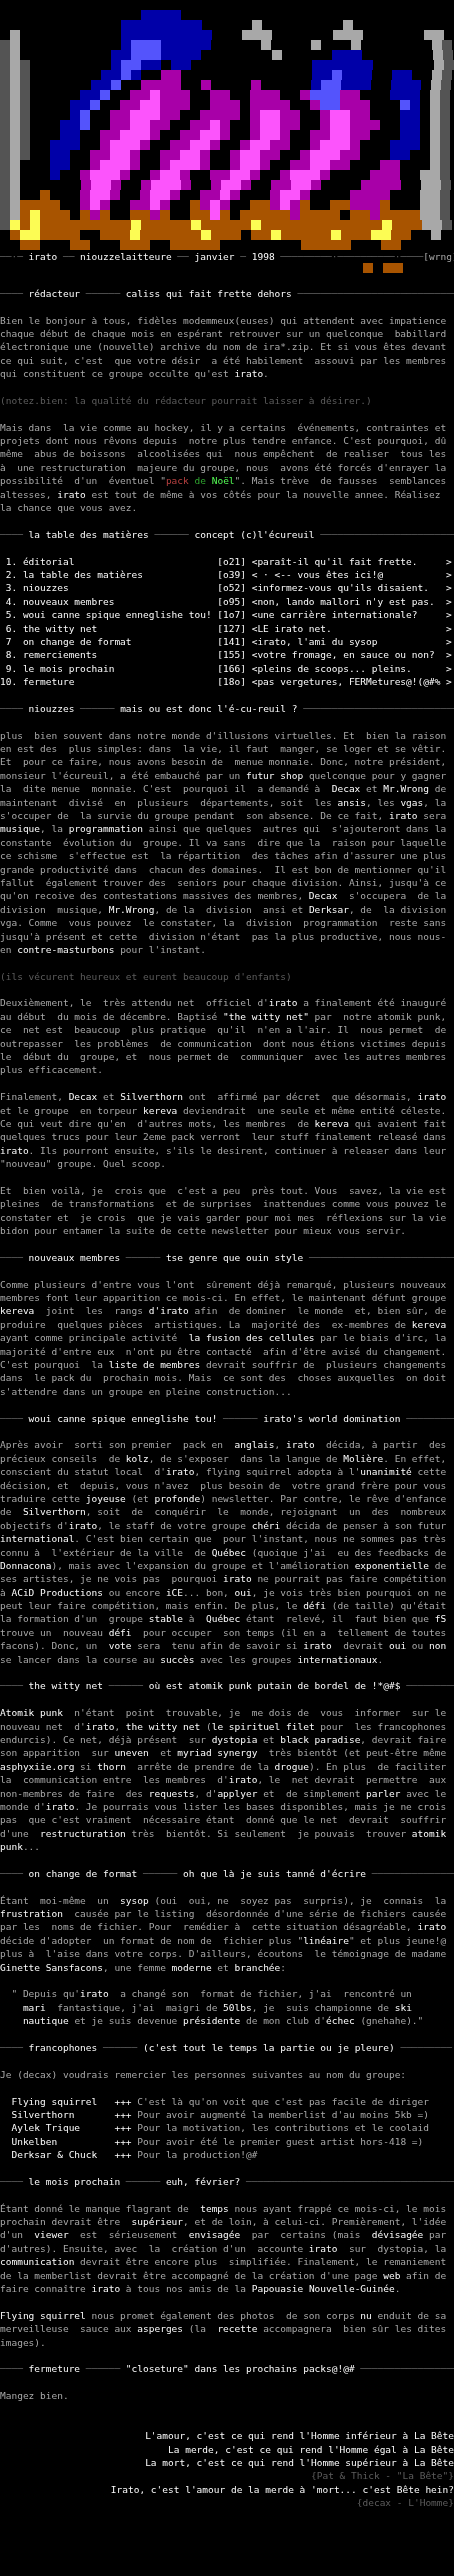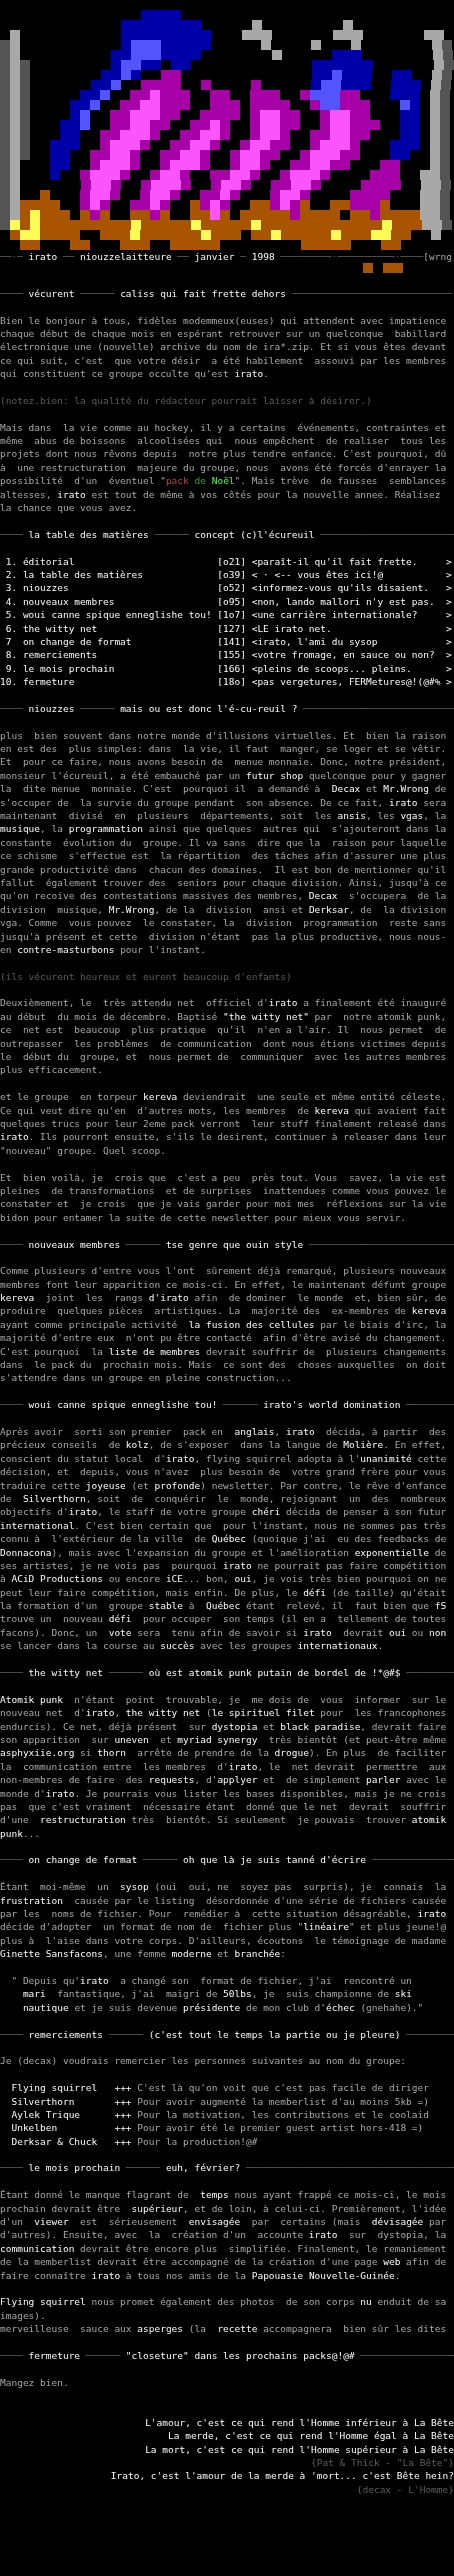--- a/index.html
+++ b/index.html
@@ -53,33 +53,33 @@
       <div class="lrow"><span class="lcell" style="width: 10px; background: rgb(84, 84, 84);"></span><span class="lcell" style="width: 10px; background: rgb(252, 252, 84);"></span><span class="lcell" style="width: 10px; background: rgb(168, 84, 0);"></span><span class="lcell" style="width: 10px; background: rgb(252, 252, 84);"></span><span class="lcell" style="width: 91px; background: rgb(168, 84, 0);"></span><span class="lcell" style="width: 10px; background: rgb(252, 252, 84);"></span><span class="lcell" style="width: 50px; background: rgb(168, 84, 0);"></span><span class="lcell" style="width: 10px; background: rgb(252, 252, 84);"></span><span class="lcell" style="width: 50px; background: rgb(168, 84, 0);"></span><span class="lcell" style="width: 10px; background: rgb(252, 252, 84);"></span><span class="lcell" style="width: 121px; background: rgb(168, 84, 0);"></span><span class="lcell" style="width: 10px; background: rgb(252, 252, 84);"></span><span class="lcell" style="width: 30px; background: rgb(168, 84, 0);"></span><span class="lcell" style="width: 20px; background: rgb(168, 168, 168);"></span><span class="lcell" style="width: 10px; background: rgb(84, 84, 84);"></span></div>
       <div class="lrow"><span class="lcell" style="width: 10px; background: transparent;"></span><span class="lcell" style="width: 10px; background: rgb(168, 84, 0);"></span><span class="lcell" style="width: 20px; background: rgb(252, 252, 84);"></span><span class="lcell" style="width: 40px; background: rgb(168, 84, 0);"></span><span class="lcell" style="width: 20px; background: transparent;"></span><span class="lcell" style="width: 30px; background: rgb(168, 84, 0);"></span><span class="lcell" style="width: 10px; background: rgb(252, 252, 84);"></span><span class="lcell" style="width: 61px; background: rgb(168, 84, 0);"></span><span class="lcell" style="width: 10px; background: rgb(252, 252, 84);"></span><span class="lcell" style="width: 30px; background: rgb(168, 84, 0);"></span><span class="lcell" style="width: 10px; background: transparent;"></span><span class="lcell" style="width: 20px; background: rgb(168, 84, 0);"></span><span class="lcell" style="width: 10px; background: rgb(252, 252, 84);"></span><span class="lcell" style="width: 50px; background: rgb(168, 84, 0);"></span><span class="lcell" style="width: 10px; background: rgb(252, 252, 84);"></span><span class="lcell" style="width: 30px; background: rgb(168, 84, 0);"></span><span class="lcell" style="width: 20px; background: rgb(252, 252, 84);"></span><span class="lcell" style="width: 20px; background: rgb(168, 84, 0);"></span><span class="lcell" style="width: 20px; background: transparent;"></span><span class="lcell" style="width: 10px; background: rgb(168, 168, 168);"></span><span class="lcell" style="width: 10px; background: transparent;"></span></div>
       <div class="lrow"><span class="lcell" style="width: 20px; background: transparent;"></span><span class="lcell" style="width: 20px; background: rgb(168, 84, 0);"></span><span class="lcell" style="width: 30px; background: transparent;"></span><span class="lcell" style="width: 20px; background: rgb(168, 84, 0);"></span><span class="lcell" style="width: 30px; background: transparent;"></span><span class="lcell" style="width: 30px; background: rgb(168, 84, 0);"></span><span class="lcell" style="width: 20px; background: transparent;"></span><span class="lcell" style="width: 50px; background: rgb(168, 84, 0);"></span><span class="lcell" style="width: 81px; background: transparent;"></span><span class="lcell" style="width: 50px; background: rgb(168, 84, 0);"></span><span class="lcell" style="width: 30px; background: transparent;"></span><span class="lcell" style="width: 20px; background: rgb(168, 84, 0);"></span><span class="lcell" style="width: 50px; background: transparent;"></span></div>
     </div>
   <div>
       <div class="ln"><span class="c-d">──·─ </span><span class="c-w">irato</span><span class="c-d"> ── </span><span class="c-w">niouzzelaitteure</span><span class="c-d"> ── </span><span class="c-w">janvier</span><span class="c-d"> ─ </span><span class="c-w">1998</span><span class="c-d"> ─────────·──────────·────</span><span class="c-t">[wrng]</span></div>
       <div>
         <div class="lrow"><span class="lcell" style="width: 363px; background: transparent;"></span><span class="lcell" style="width: 10px; background: rgb(168, 84, 0);"></span><span class="lcell" style="width: 10px; background: transparent;"></span><span class="lcell" style="width: 20px; background: rgb(168, 84, 0);"></span><span class="lcell" style="width: 50px; background: transparent;"></span></div>
       </div>
       <div class="ln"> </div>
-      <div class="ln"><span class="c-d">──── </span><span class="c-w">vécurent</span><span class="c-d"> ────── </span><span class="c-w">caliss qui fait frette dehors</span><span class="c-d"> ────────────────────────────</span></div>
+      <div class="ln"><span class="c-d">──── </span><span class="c-w">rédacteur</span><span class="c-d"> ────── </span><span class="c-w">caliss qui fait frette dehors</span><span class="c-d"> ────────────────────────────</span></div>
       <div class="ln"> </div>
       <div class="ln"><span class="c-t">Bien le bonjour à tous, fidèles modemmeux(euses) qui attendent avec impatience</span></div>
       <div class="ln"><span class="c-t">chaque début de chaque mois en espérant retrouver sur un quelconque  babillard</span></div>
       <div class="ln"><span class="c-t">électronique une (nouvelle) archive du nom de ira*.zip. Et si vous êtes devant</span></div>
       <div class="ln"><span class="c-t">ce qui suit, c'est  que votre désir  a été habilement  assouvi par les membres</span></div>
       <div class="ln"><span class="c-t">qui constituent ce groupe occulte qu'est </span><span class="c-w">irato</span><span class="c-t">.</span></div>
       <div class="ln"> </div>
       <div class="ln"><span class="c-d">(notez.bien: la qualité du rédacteur pourrait laisser à désirer.)</span></div>
       <div class="ln"> </div>
       <div class="ln"><span class="c-t">Mais dans  la vie comme au hockey, il y a certains  événements, contraintes et</span></div>
+      <div class="ln"><span class="c-t">projets dont nous rêvons depuis  notre plus tendre enfance. C'est pourquoi, dû</span></div>
       <div class="ln"><span class="c-t">même  abus de boissons  alcoolisées qui  nous empêchent  de realiser  tous les</span></div>
-      <div class="ln"><span class="c-t">projets dont nous rêvons depuis  notre plus tendre enfance. C'est pourquoi, dû</span></div>
       <div class="ln"><span class="c-t">à  une restructuration  majeure du groupe, nous  avons été forcés d'enrayer la</span></div>
       <div class="ln"><span class="c-t">possibilité  d'un  éventuel "</span><span class="c-r">pack</span><span class="c-t"> </span><span class="c-g">de</span><span class="c-t"> </span><span class="c-G">Noël</span><span class="c-t">". Mais trève  de fausses  semblances</span></div>
       <div class="ln"><span class="c-t">altesses, </span><span class="c-w">irato</span><span class="c-t"> est tout de même à vos côtés pour la nouvelle annee. Réalisez</span></div>
       <div class="ln"><span class="c-t">la chance que vous avez.</span></div>
       <div class="ln"> </div>
       <div class="ln"><span class="c-d">──── </span><span class="c-w">la table des matières</span><span class="c-d"> ────── </span><span class="c-w">concept (c)l'écureuil</span><span class="c-d"> ────────────────────────</span></div>
       <div class="ln"> </div>
       <div class="ln"><span class="c-w"> 1. éditorial                         [o21] &lt;paraît-il qu'il fait frette.     &gt;</span></div>
       <div class="ln"><span class="c-w"> 2. la table des matières             [o39] &lt; · &lt;-- vous êtes ici!@           &gt;</span></div>
       <div class="ln"><span class="c-w"> 3. niouzzes                          [o52] &lt;informez-vous qu'ils disaient.   &gt;</span></div>
@@ -91,42 +91,43 @@
       <div class="ln"><span class="c-w"> 9. le mois prochain                  [166] &lt;pleins de scoops... pleins.      &gt;</span></div>
       <div class="ln"><span class="c-w">10. fermeture                         [18o] &lt;pas vergetures, FERMetures@!(@#% &gt;</span></div>
       <div class="ln"> </div>
       <div class="ln"><span class="c-d">──── </span><span class="c-w">niouzzes</span><span class="c-d"> ────── </span><span class="c-w">mais ou est donc l'é-cu-reuil ?</span><span class="c-d"> ───────────────────────────</span></div>
       <div class="ln"> </div>
       <div class="ln"><span class="c-t">plus  bien souvent dans notre monde d'illusions virtuelles. Et  bien la raison</span></div>
       <div class="ln"><span class="c-t">en est des  plus simples: dans  la vie, il faut  manger, se loger et se vêtir.</span></div>
       <div class="ln"><span class="c-t">Et  pour ce faire, nous avons besoin de  menue monnaie. Donc, notre président,</span></div>
       <div class="ln"><span class="c-t">monsieur l'écureuil, a été embauché par un </span><span class="c-w">futur shop</span><span class="c-t"> quelconque pour y gagner</span></div>
       <div class="ln"><span class="c-t">la  dite menue  monnaie. C'est  pourquoi il  a demandé à  </span><span class="c-w">Decax</span><span class="c-t"> et </span><span class="c-w">Mr.Wrong</span><span class="c-t"> de</span></div>
+      <div class="ln"><span class="c-t">maintenant  divisé  en  plusieurs  départements, soit  les </span><span class="c-w">ansis</span><span class="c-t">, les </span><span class="c-w">vgas</span><span class="c-t">, la</span></div>
       <div class="ln"><span class="c-t">s'occuper de  la survie du groupe pendant  son absence. De ce fait, </span><span class="c-w">irato</span><span class="c-t"> sera</span></div>
-      <div class="ln"><span class="c-t">maintenant  divisé  en  plusieurs  départements, soit  les </span><span class="c-w">ansis</span><span class="c-t">, les </span><span class="c-w">vgas</span><span class="c-t">, la</span></div>
       <div class="ln"><span class="c-w">musique</span><span class="c-t">, la </span><span class="c-w">programmation</span><span class="c-t"> ainsi que quelques  autres qui  s'ajouteront dans la</span></div>
       <div class="ln"><span class="c-t">constante  évolution du  groupe. Il va sans  dire que la  raison pour laquelle</span></div>
       <div class="ln"><span class="c-t">ce schisme  s'effectue est  la répartition  des tâches afin d'assurer une plus</span></div>
       <div class="ln"><span class="c-t">grande productivité dans  chacun des domaines.  Il est bon de mentionner qu'il</span></div>
       <div class="ln"><span class="c-t">fallut  également trouver des  seniors pour chaque division. Ainsi, jusqu'à ce</span></div>
       <div class="ln"><span class="c-t">qu'on recoive des contestations massives des membres, </span><span class="c-w">Decax</span><span class="c-t">  s'occupera  de la</span></div>
       <div class="ln"><span class="c-t">division  musique, </span><span class="c-w">Mr.Wrong</span><span class="c-t">, de la  division  ansi et </span><span class="c-w">Derksar</span><span class="c-t">, de  la division</span></div>
       <div class="ln"><span class="c-t">vga. Comme  vous pouvez  le constater, la  division  programmation  reste sans</span></div>
       <div class="ln"><span class="c-t">jusqu'à présent et cette  division n'étant  pas la plus productive, nous nous-</span></div>
       <div class="ln"><span class="c-t">en </span><span class="c-w">contre-masturbons</span><span class="c-t"> pour l'instant.</span></div>
       <div class="ln"> </div>
       <div class="ln"><span class="c-d">(ils vécurent heureux et eurent beaucoup d'enfants)</span></div>
       <div class="ln"> </div>
       <div class="ln"><span class="c-t">Deuxièmement, le  très attendu net  officiel d'</span><span class="c-w">irato</span><span class="c-t"> a finalement été inauguré</span></div>
       <div class="ln"><span class="c-t">au début  du mois de décembre. Baptisé </span><span class="c-w">"the witty net"</span><span class="c-t"> par  notre atomik punk,</span></div>
       <div class="ln"><span class="c-t">ce  net est  beaucoup  plus pratique  qu'il  n'en a l'air. Il  nous permet  de</span></div>
       <div class="ln"><span class="c-t">outrepasser  les problèmes  de communication  dont nous étions victimes depuis</span></div>
       <div class="ln"><span class="c-t">le  début du  groupe, et  nous permet de  communiquer  avec les autres membres</span></div>
       <div class="ln"><span class="c-t">plus efficacement.</span></div>
       <div class="ln"> </div>
+      <div class="ln"><span class="c-t">Finalement, </span><span class="c-w">Decax</span><span class="c-t"> et </span><span class="c-w">Silverthorn</span><span class="c-t"> ont  affirmé par décret  que désormais, </span><span class="c-w">irato</span></div>
       <div class="ln"><span class="c-t">et le groupe  en torpeur </span><span class="c-w">kereva</span><span class="c-t"> deviendrait  une seule et même entité céleste.</span></div>
       <div class="ln"><span class="c-t">Ce qui veut dire qu'en  d'autres mots, les membres  de </span><span class="c-w">kereva</span><span class="c-t"> qui avaient fait</span></div>
       <div class="ln"><span class="c-t">quelques trucs pour leur 2eme pack verront  leur stuff finalement releasé dans</span></div>
       <div class="ln"><span class="c-w">irato</span><span class="c-t">. Ils pourront ensuite, s'ils le desirent, continuer à releaser dans leur</span></div>
       <div class="ln"><span class="c-t">"nouveau" groupe. Quel scoop.</span></div>
       <div class="ln"> </div>
       <div class="ln"><span class="c-t">Et  bien voilà, je  crois que  c'est a peu  près tout. Vous  savez, la vie est</span></div>
       <div class="ln"><span class="c-t">pleines  de transformations  et de surprises  inattendues comme vous pouvez le</span></div>
       <div class="ln"><span class="c-t">constater et  je crois  que je vais garder pour moi mes  réflexions sur la vie</span></div>
       <div class="ln"><span class="c-t">bidon pour entamer la suite de cette newsletter pour mieux vous servir.</span></div>
@@ -183,43 +184,43 @@
       <div class="ln"><span class="c-w">frustration</span><span class="c-t">  causée par le listing  désordonnée d'une série de fichiers causée</span></div>
       <div class="ln"><span class="c-t">par les  noms de fichier. Pour  remédier à  cette situation désagréable, </span><span class="c-w">irato</span></div>
       <div class="ln"><span class="c-t">décide d'adopter  un format de nom de  fichier plus "</span><span class="c-w">linéaire</span><span class="c-t">" et plus jeune!@</span></div>
       <div class="ln"><span class="c-t">plus à  l'aise dans votre corps. D'ailleurs, écoutons  le témoignage de madame</span></div>
       <div class="ln"><span class="c-w">Ginette Sansfacons</span><span class="c-t">, une femme </span><span class="c-w">moderne</span><span class="c-t"> et </span><span class="c-w">branchée</span><span class="c-t">:</span></div>
       <div class="ln"> </div>
       <div class="ln"><span class="c-t">  " Depuis qu'</span><span class="c-w">irato</span><span class="c-t">  a changé son  format de fichier, j'ai  rencontré un</span></div>
       <div class="ln"><span class="c-t">    </span><span class="c-w">mari</span><span class="c-t">  fantastique, j'ai  maigri de </span><span class="c-w">50lbs</span><span class="c-t">, je  suis championne de </span><span class="c-w">ski</span></div>
       <div class="ln"><span class="c-t">    </span><span class="c-w">nautique</span><span class="c-t"> et je suis devenue </span><span class="c-w">présidente</span><span class="c-t"> de mon club d'</span><span class="c-w">échec</span><span class="c-t"> (gnehahe)."</span></div>
       <div class="ln"> </div>
-      <div class="ln"><span class="c-d">──── </span><span class="c-w">remerciements</span><span class="c-d"> ────── </span><span class="c-w">(c'est tout le temps la partie ou je pleure)</span><span class="c-d"> ─────────</span></div>
+      <div class="ln"><span class="c-d">──── </span><span class="c-w">francophones</span><span class="c-d"> ────── </span><span class="c-w">(c'est tout le temps la partie ou je pleure)</span><span class="c-d"> ─────────</span></div>
       <div class="ln"> </div>
       <div class="ln"><span class="c-t">Je (decax) voudrais remercier les personnes suivantes au nom du groupe:</span></div>
       <div class="ln"> </div>
       <div class="ln"><span class="c-w">  Flying squirrel</span><span class="c-t">   </span><span class="c-w">+++</span><span class="c-t"> C'est là qu'on voit que c'est pas facile de diriger</span></div>
       <div class="ln"><span class="c-w">  Silverthorn</span><span class="c-t">       </span><span class="c-w">+++</span><span class="c-t"> Pour avoir augmenté la memberlist d'au moins 5kb =)</span></div>
       <div class="ln"><span class="c-w">  Aylek Trique</span><span class="c-t">      </span><span class="c-w">+++</span><span class="c-t"> Pour la motivation, les contributions et le coolaid</span></div>
       <div class="ln"><span class="c-w">  Unkelben</span><span class="c-t">          </span><span class="c-w">+++</span><span class="c-t"> Pour avoir été le premier guest artist hors-418 =)</span></div>
       <div class="ln"><span class="c-w">  Derksar &amp; Chuck</span><span class="c-t">   </span><span class="c-w">+++</span><span class="c-t"> Pour la production!@#</span></div>
       <div class="ln"> </div>
       <div class="ln"><span class="c-d">──── </span><span class="c-w">le mois prochain</span><span class="c-d"> ────── </span><span class="c-w">euh, février?</span><span class="c-d"> ─────────────────────────────────────</span></div>
       <div class="ln"> </div>
       <div class="ln"><span class="c-t">Étant donné le manque flagrant de  </span><span class="c-w">temps</span><span class="c-t"> nous ayant frappé ce mois-ci, le mois</span></div>
       <div class="ln"><span class="c-t">prochain devrait être  </span><span class="c-w">supérieur</span><span class="c-t">, et de loin, à celui-ci. Premièrement, l'idée</span></div>
       <div class="ln"><span class="c-t">d'un  </span><span class="c-w">viewer</span><span class="c-t">  est  sérieusement  </span><span class="c-w">envisagée</span><span class="c-t">  par  certains (mais  </span><span class="c-w">dévisagée</span><span class="c-t"> par</span></div>
       <div class="ln"><span class="c-t">d'autres). Ensuite, avec  la  création d'un  accounte </span><span class="c-w">irato</span><span class="c-t">  sur  dystopia, la</span></div>
       <div class="ln"><span class="c-w">communication</span><span class="c-t"> devrait être encore plus  simplifiée. Finalement, le remaniement</span></div>
       <div class="ln"><span class="c-t">de la memberlist devrait être accompagné de la création d'une page </span><span class="c-w">web</span><span class="c-t"> afin de</span></div>
       <div class="ln"><span class="c-t">faire connaître </span><span class="c-w">irato</span><span class="c-t"> à tous nos amis de la </span><span class="c-w">Papouasie Nouvelle-Guinée</span><span class="c-t">.</span></div>
       <div class="ln"> </div>
       <div class="ln"><span class="c-w">Flying squirrel</span><span class="c-t"> nous promet également des photos  de son corps </span><span class="c-w">nu</span><span class="c-t"> enduit de sa</span></div>
+      <div class="ln"><span class="c-t">merveilleuse  sauce aux </span><span class="c-w">asperges</span><span class="c-t"> (la  </span><span class="c-w">recette</span><span class="c-t"> accompagnera  bien sûr les dites</span></div>
       <div class="ln"><span class="c-t">images).</span></div>
-      <div class="ln"><span class="c-t">merveilleuse  sauce aux </span><span class="c-w">asperges</span><span class="c-t"> (la  </span><span class="c-w">recette</span><span class="c-t"> accompagnera  bien sûr les dites</span></div>
       <div class="ln"> </div>
       <div class="ln"><span class="c-d">──── </span><span class="c-w">fermeture</span><span class="c-d"> ────── </span><span class="c-w">"closeture" dans les prochains packs@!@#</span><span class="c-d"> ─────────────────</span></div>
       <div class="ln"> </div>
       <div class="ln"><span class="c-t">Mangez bien.</span></div>
       <div class="ln"> </div>
       <div class="ln"> </div>
       <div class="ln right"><span class="c-w">L'amour, c'est ce qui rend l'Homme inférieur à La Bête</span></div>
       <div class="ln right"><span class="c-w">La merde, c'est ce qui rend l'Homme égal à La Bête</span></div>
       <div class="ln right"><span class="c-w">La mort, c'est ce qui rend l'Homme supérieur à La Bête</span></div>
       <div class="ln right"><span class="c-d">{Pat &amp; Thick - "La Bête"}</span></div>

